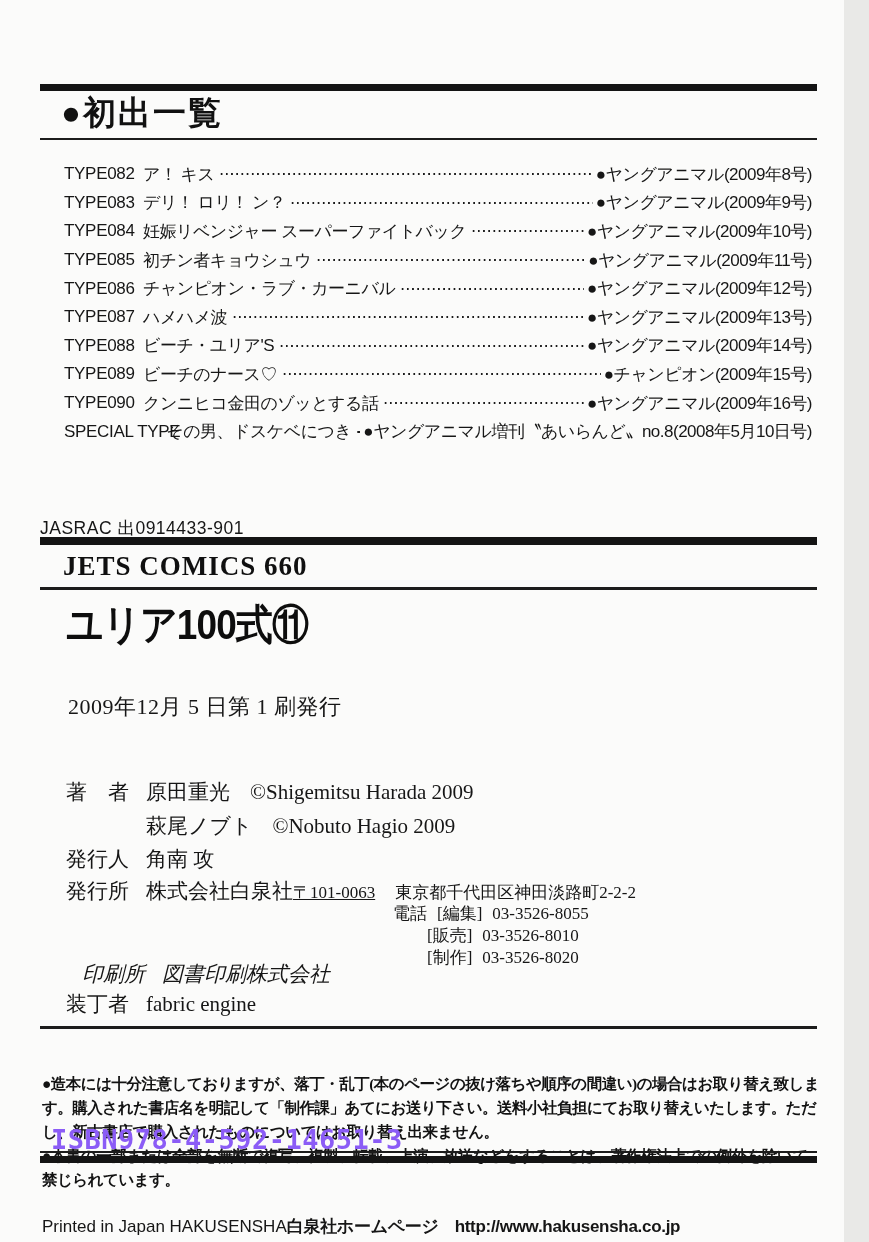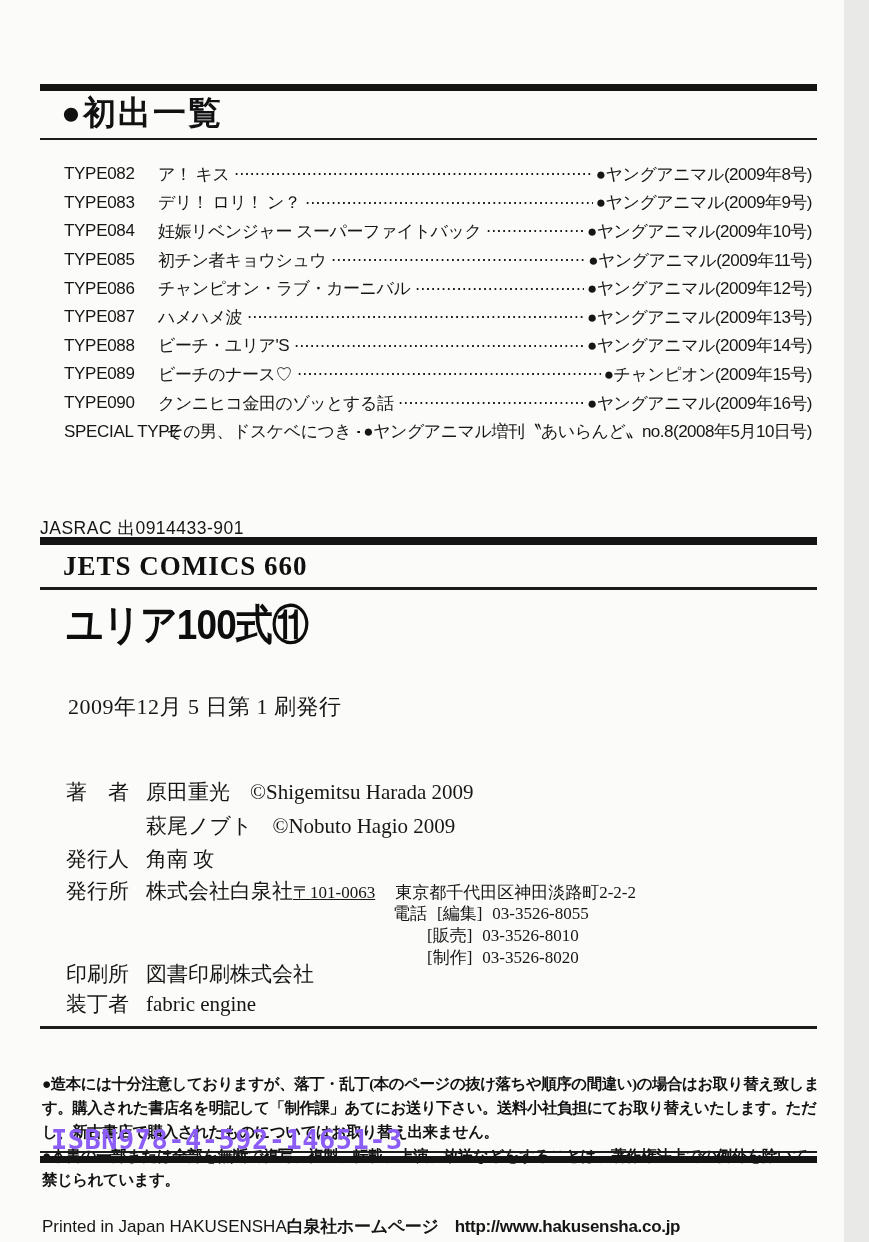--- a/index.html
+++ b/index.html
@@ -38,21 +38,21 @@
     display: flex;
     align-items: center;
     height: 28.6px;
     white-space: nowrap;
   }
   .ptype {
     min-width: 73px;
     margin-right: 6px;
     letter-spacing: -0.3px;
   }
-  .ptitle { letter-spacing: -0.5px; margin-left: 15px; }
+  .ptitle { letter-spacing: -0.5px; }
   .dots {
     flex: 1 1 auto;
     min-width: 4px;
     height: 16px;
     margin: 0 3px 0 5px;
     background-image: radial-gradient(circle, #1a1a1a 1.15px, transparent 1.35px);
     background-size: 5.2px 16px;
     background-repeat: repeat-x;
     background-position: left center;
   }
@@ -227,21 +227,21 @@
   </div>
   <div class="abs serif small-info" style="left:393px; top:902px;">
     <span class="phone-label">電話</span><span class="phone-label">[編集]</span><span>03-3526-8055</span>
   </div>
   <div class="abs serif small-info" style="left:427px; top:924px;">
     <span class="phone-label">[販売]</span><span>03-3526-8010</span>
   </div>
   <div class="abs serif small-info" style="left:427px; top:946px;">
     <span class="phone-label">[制作]</span><span>03-3526-8020</span>
   </div>
-  <div class="abs serif credit-row" style="left:66px; top:960px;">
+  <div class="abs serif credit-row" style="left:82px; top:960px;font-style:italic;">
     <span class="role">印刷所</span><span>図書印刷株式会社</span>
   </div>
   <div class="abs serif credit-row" style="left:66px; top:990px;">
     <span class="role">装丁者</span><span>fabric engine</span>
   </div>
 
   <div class="abs rule notice-rule"></div>
   <div class="abs notice">
     <p>●造本には十分注意しておりますが、落丁・乱丁(本のページの抜け落ちや順序の間違い)の場合はお取り替え致します。購入された書店名を明記して「制作課」あてにお送り下さい。送料小社負担にてお取り替えいたします。ただし、新古書店で購入されたものについてはお取り替え出来ません。</p>
     <p>●本書の一部または全部を無断で複写、複製、転載、上演、放送などをすることは、著作権法上での例外を除いて禁じられています。</p>

